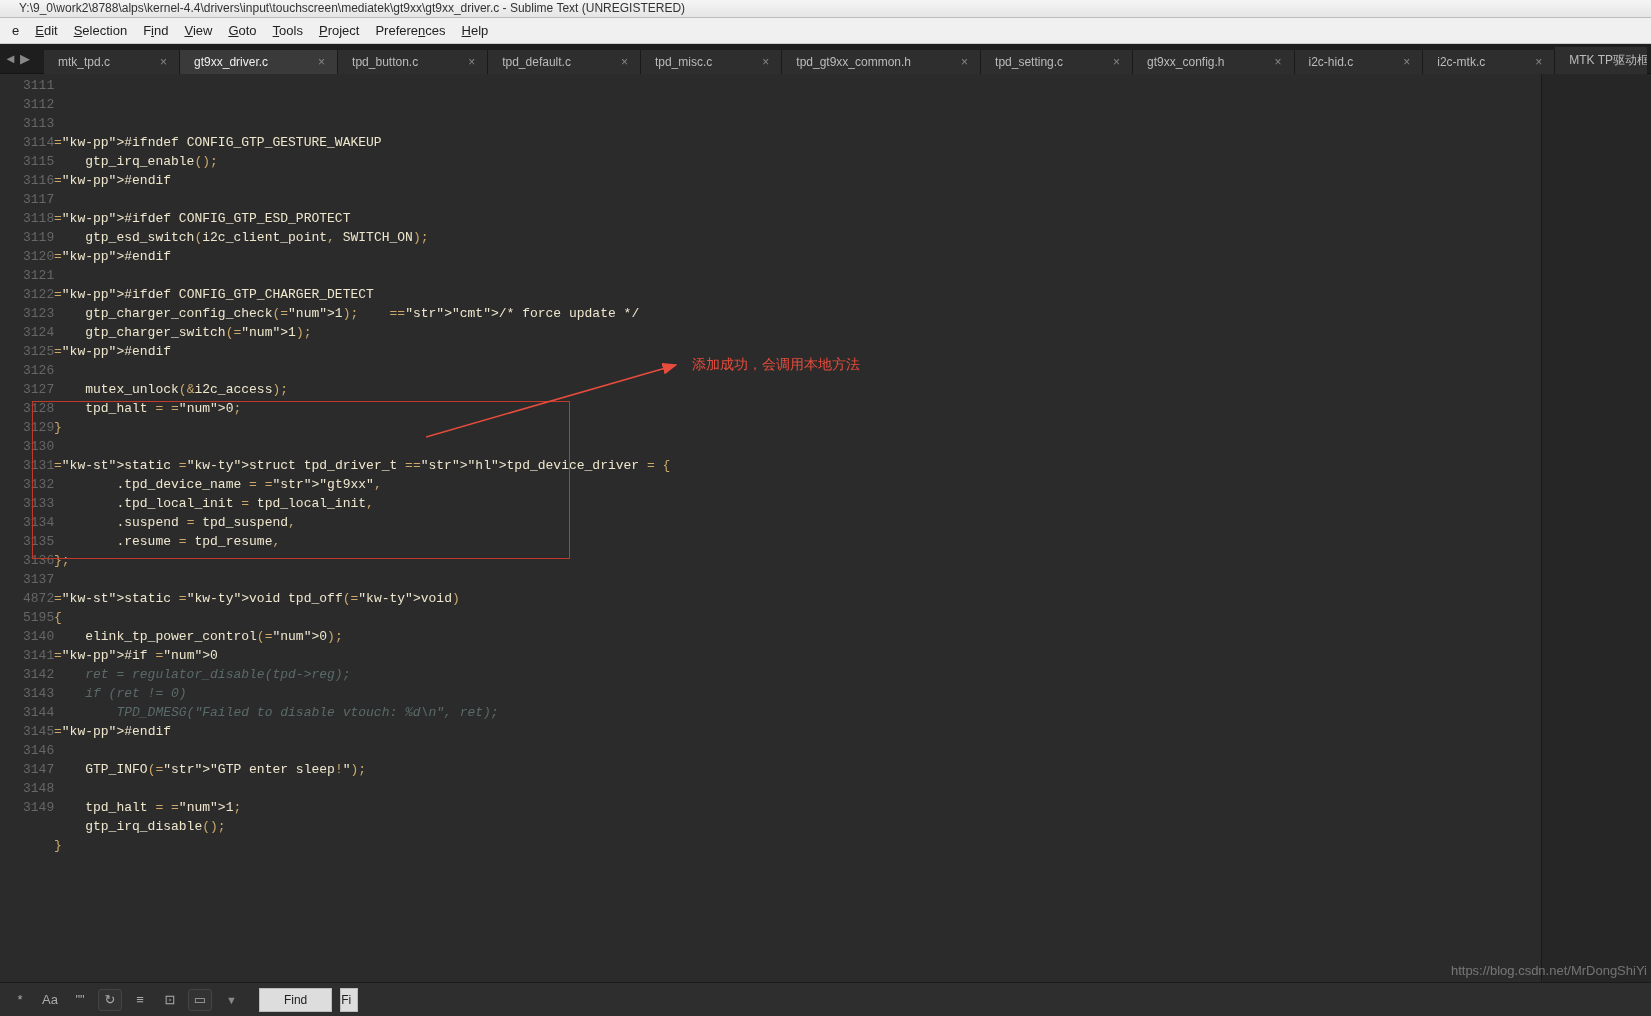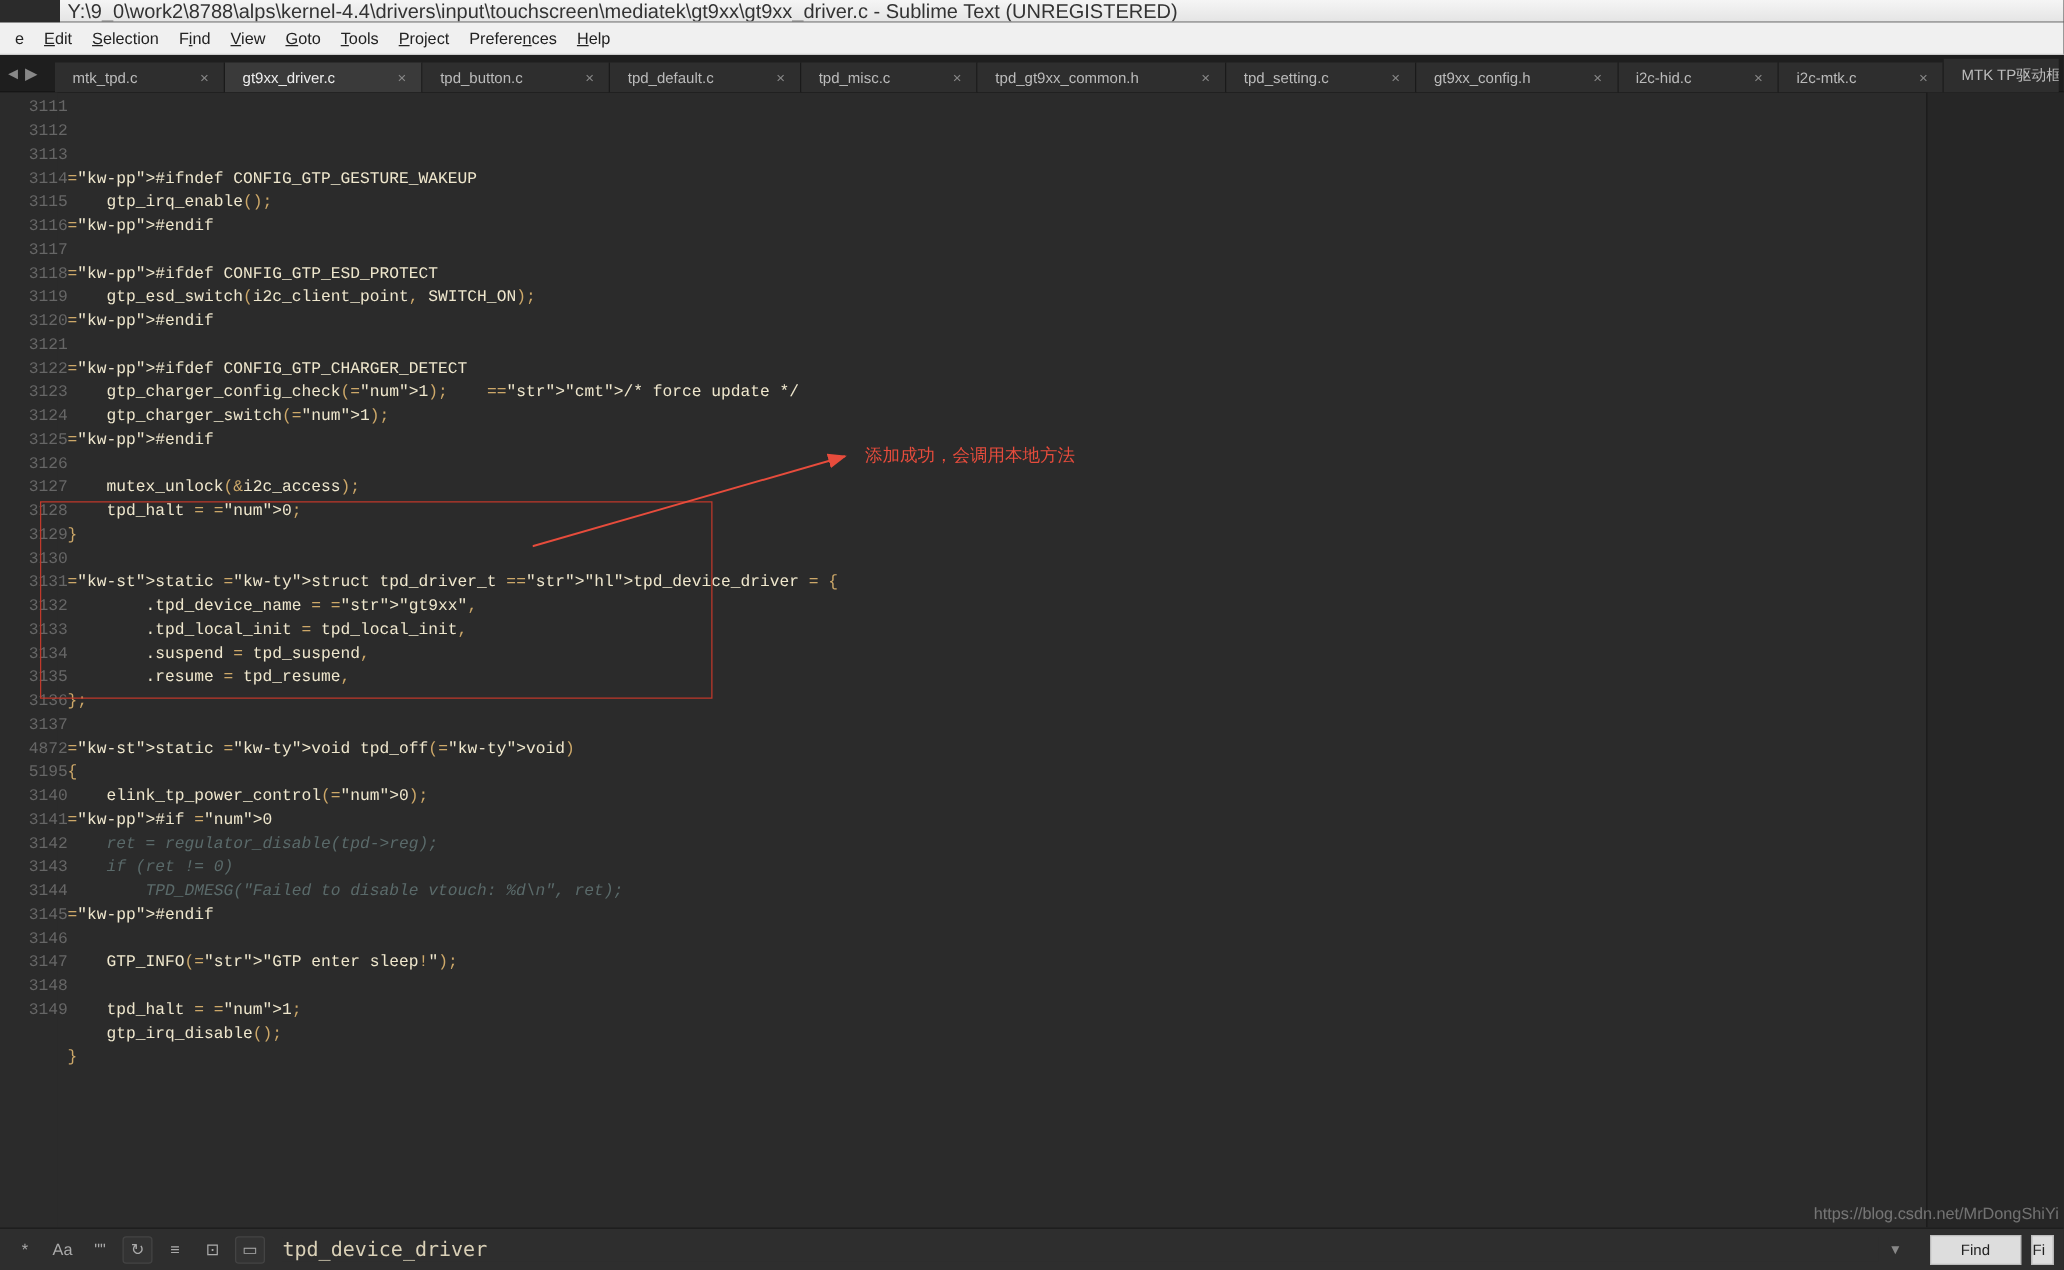--- a/index.html
+++ b/index.html
@@ -10,26 +10,25 @@
   font-size: 13px;
   width: 1651px;
   height: 1016px;
   overflow: hidden;
   position: relative;
 }
 .titlebar {
   height: 18px;
   background: linear-gradient(#f5f5f5, #e5e5e5);
   color: #333;
-  font-size: 16px;
-  padding: 1px 6px;
+  font-size: 12px;
+  padding: 1px 19px;
   border-bottom: 1px solid #bbb;
   white-space: nowrap;
   overflow: hidden;
-  margin-left: 48px;
 }
 .menubar {
   height: 26px;
   background: #f0f0f0;
   color: #222;
   display: flex;
   align-items: center;
   padding: 0 4px;
   font-size: 13px;
   border-bottom: 1px solid #ccc;
@@ -313,19 +312,18 @@
 </div>
 
 <div class="find-bar">
   <span class="find-icon">*</span>
   <span class="find-icon">Aa</span>
   <span class="find-icon">""</span>
   <span class="find-icon boxed">↻</span>
   <span class="find-icon">≡</span>
   <span class="find-icon">⊡</span>
   <span class="find-icon boxed">▭</span>
-  <input class="find-input" value="tpd_device_driver" style="">
   <span class="dropdown-chevron">▼</span>
   <span class="find-btn">Find</span>
   <span class="find-btn" style="padding:4px 6px 4px 0;">Fi</span>
 </div>
 
 <div class="watermark">https://blog.csdn.net/MrDongShiYi</div>
 
 </body></html>

